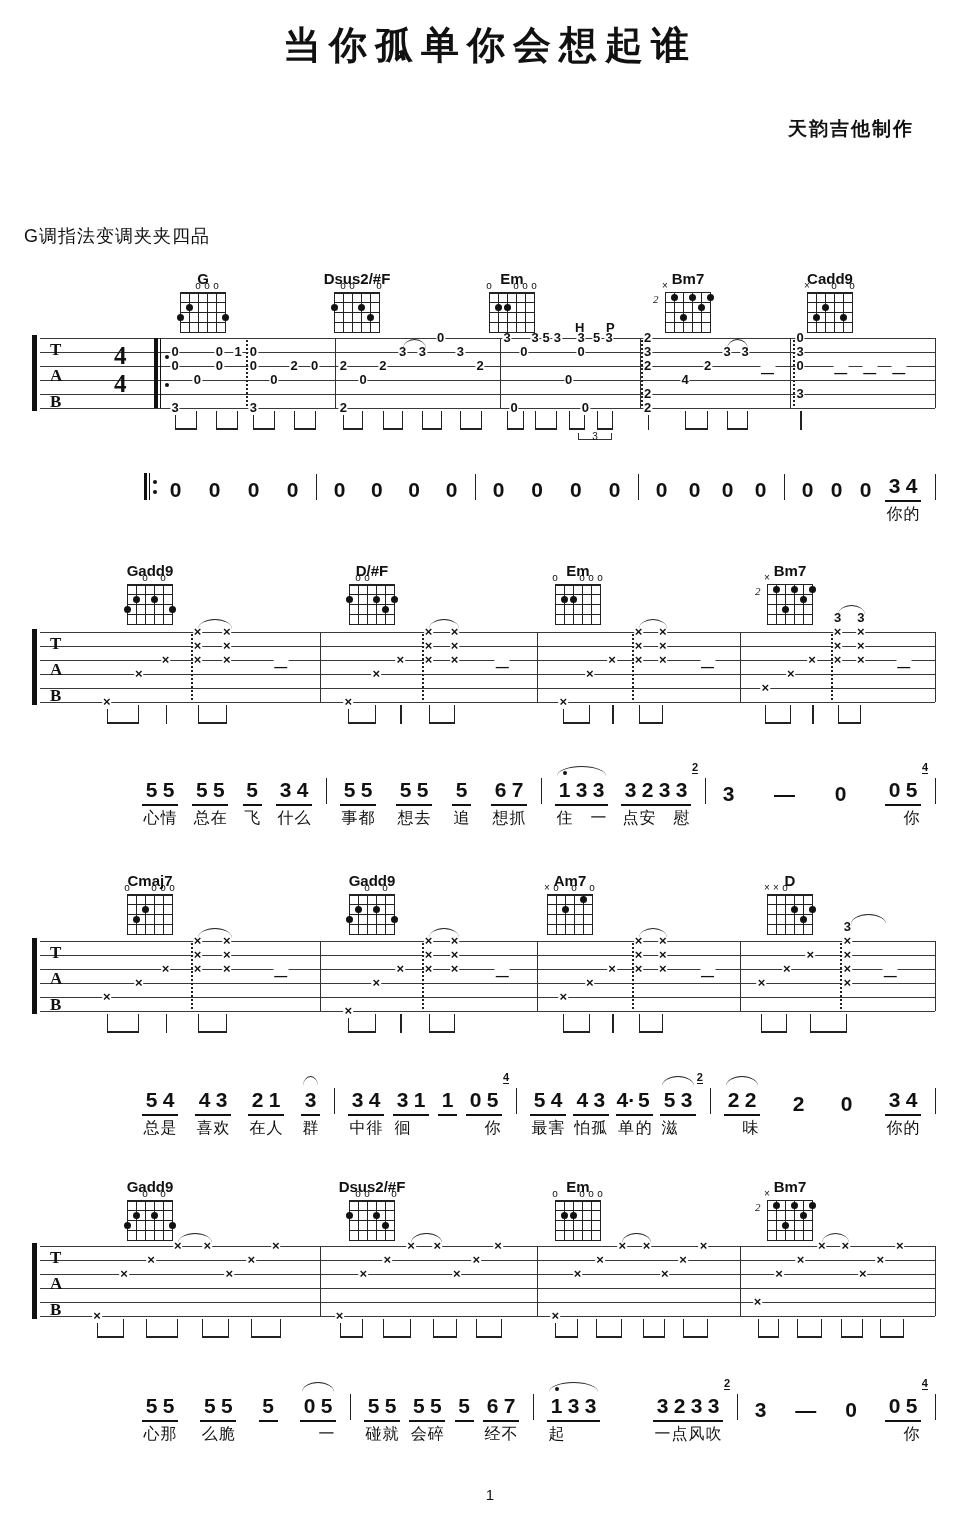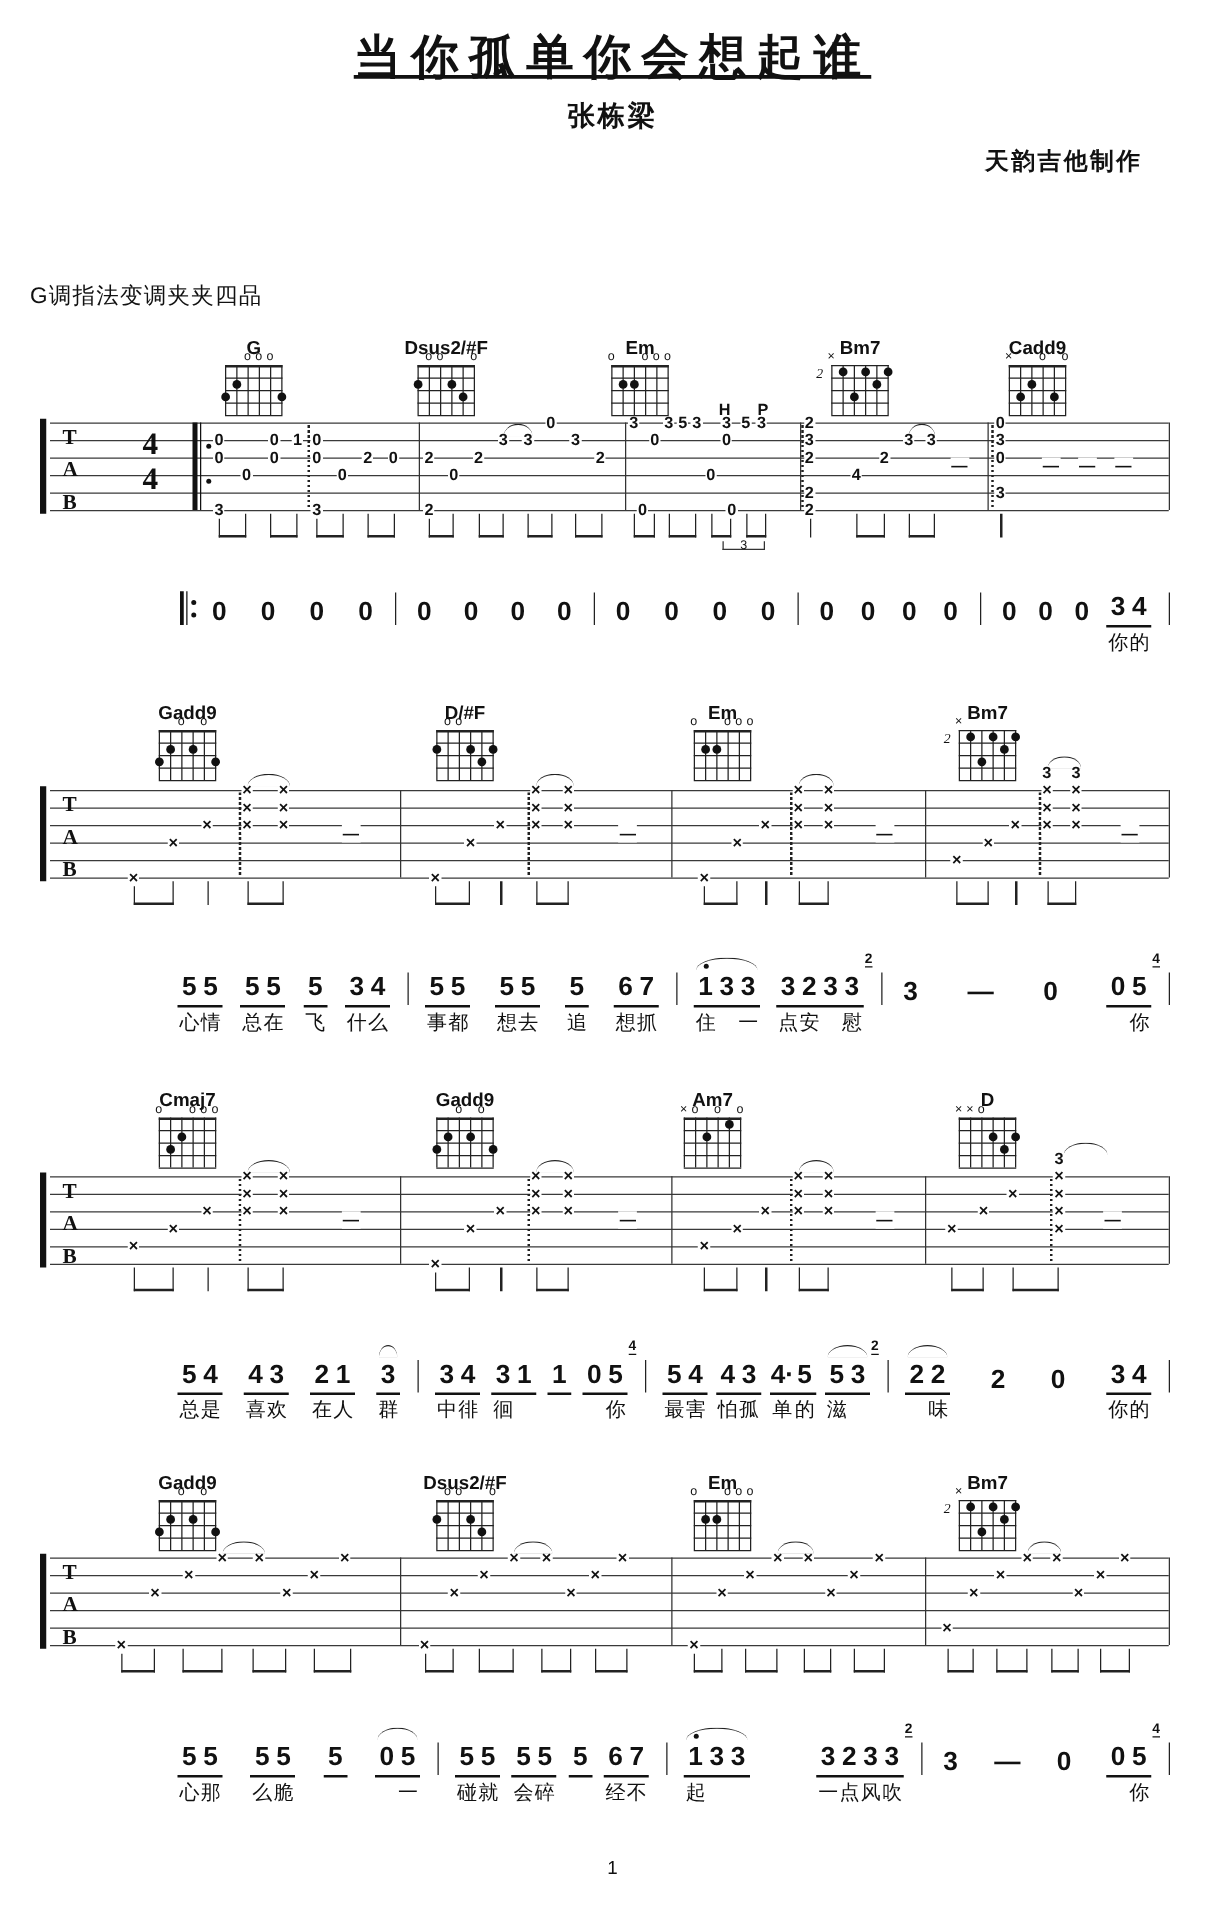--- a/index.html
+++ b/index.html
@@ -1,19 +1,19 @@
 <!DOCTYPE html>
 <html><head>
 <meta charset="utf-8">
 <style>
   html,body{margin:0;padding:0;background:#fff;}
   #sheet{position:relative;width:980px;height:1527px;background:#fff;color:#111;
          font-family:"Liberation Sans",sans-serif;overflow:hidden;}
   .abs{position:absolute;}
-  .title{left:0;top:20px;width:100%;text-align:center;font:bold 38px "DejaVu Serif",serif;letter-spacing:8px;text-decoration:underline;}
+  .title{left:0;top:20px;width:100%;text-align:center;font:bold 38px "DejaVu Serif",serif;letter-spacing:8px;}
   .artist{left:0;top:78px;width:100%;text-align:center;font:bold 22px "DejaVu Serif",serif;letter-spacing:2px;}
   .credit{right:66px;top:116px;font:bold 19px "Liberation Sans",sans-serif;letter-spacing:2px;}
   .capo{left:24px;top:224px;font:18px "Liberation Sans",sans-serif;letter-spacing:1px;}
   .pagenum{left:0;bottom:24px;width:100%;text-align:center;font:15px "Liberation Sans",sans-serif;}
   .sline{height:1px;background:#3a3a3a;}
   .bl{width:1px;background:#333;}
   .clef{font:bold 17px "Liberation Serif",serif;}
   .ts{font:bold 25px "Liberation Serif",serif;line-height:25px;}
   .tn{transform:translateX(-50%);font:bold 13px "Liberation Sans",sans-serif;line-height:14px;
       background:#fff;padding:0 1px;white-space:nowrap;}
@@ -43,21 +43,20 @@
       line-height:11px;border-bottom:1px solid #111;}
   .jc .lyr{position:absolute;top:31px;left:50%;transform:translateX(-50%);
       font:16px "Liberation Sans",sans-serif;font-weight:normal;white-space:nowrap;}
   .jbl{width:1px;background:#222;height:26px;}
 </style>
 </head>
 <body>
 
 <div id="sheet">
   <div class="abs title">当你孤单你会想起谁</div>
-  <div class="abs artist">张栋梁</div>
   <div class="abs credit">天韵吉他制作</div>
   <div class="abs capo">G调指法变调夹夹四品</div>
   <div class="abs pagenum">1</div>
 <div class="abs" style="left: 32px; top: 335px; width: 5px; height: 76px; background: rgb(17, 17, 17);"></div>
     <div class="abs sline" style="left: 40px; top: 338px; width: 895px;"></div>
     <div class="abs sline" style="left: 40px; top: 352px; width: 895px;"></div>
     <div class="abs sline" style="left: 40px; top: 366px; width: 895px;"></div>
     <div class="abs sline" style="left: 40px; top: 380px; width: 895px;"></div>
     <div class="abs sline" style="left: 40px; top: 394px; width: 895px;"></div>
     <div class="abs sline" style="left: 40px; top: 408px; width: 895px;"></div>

